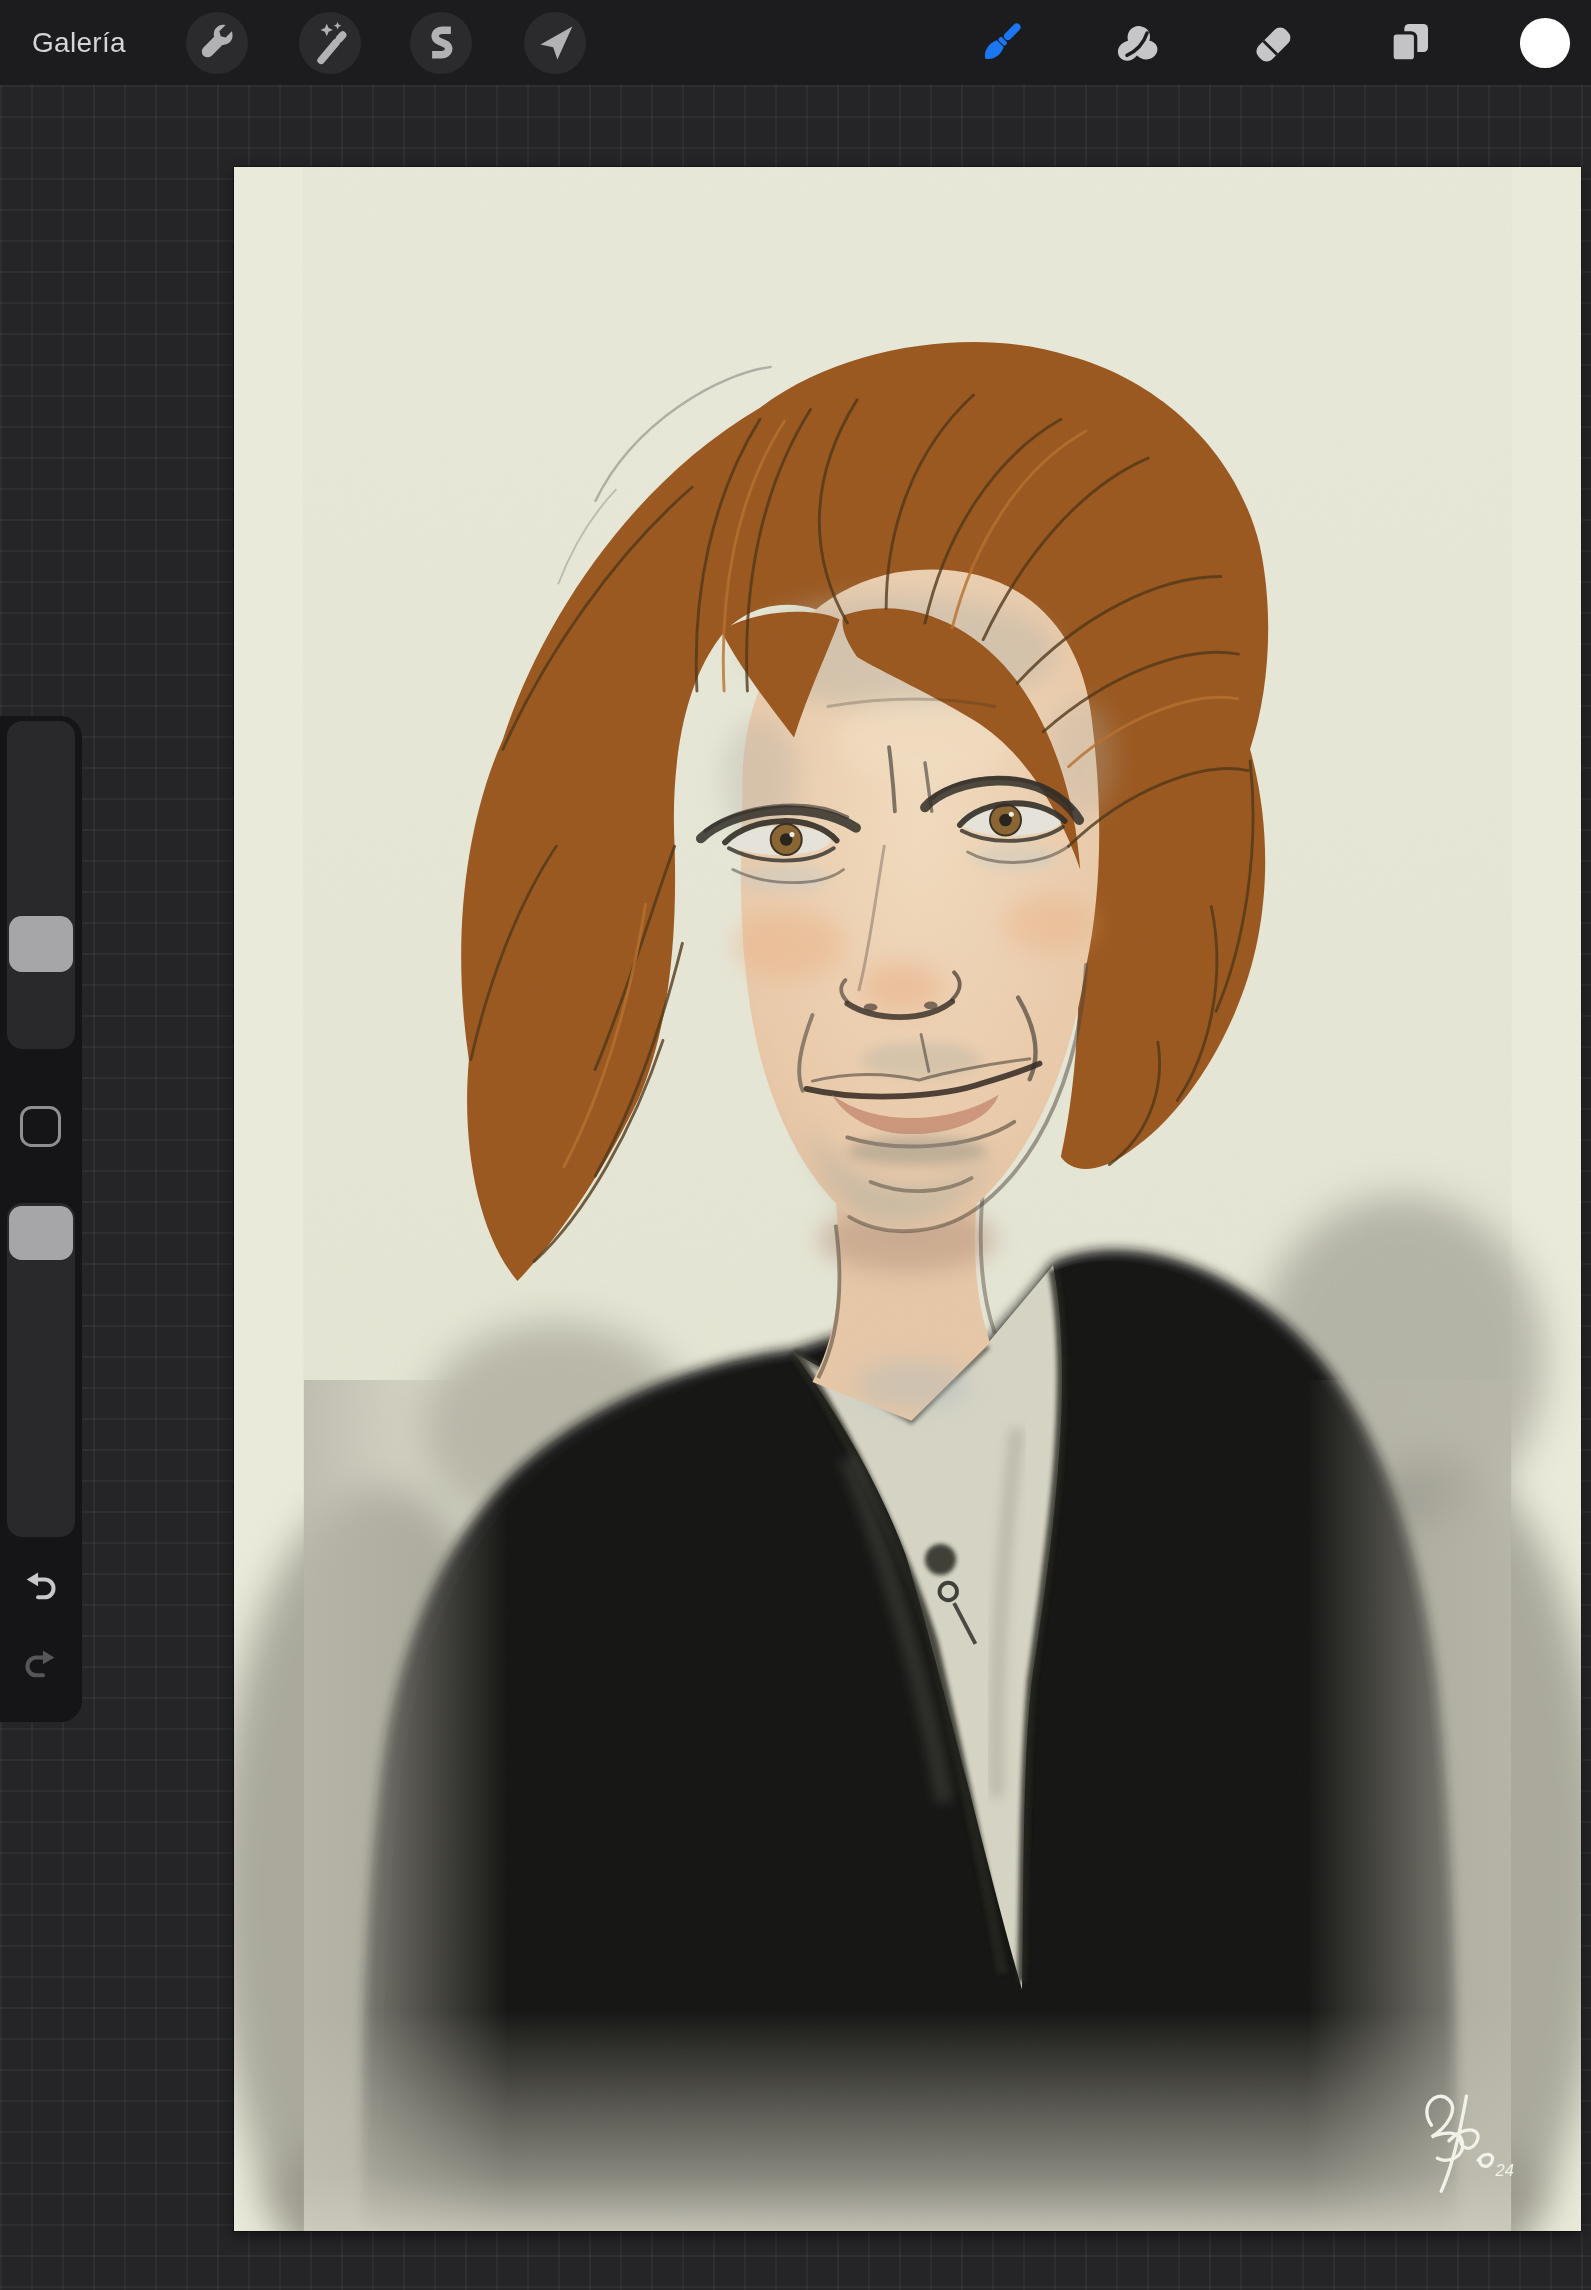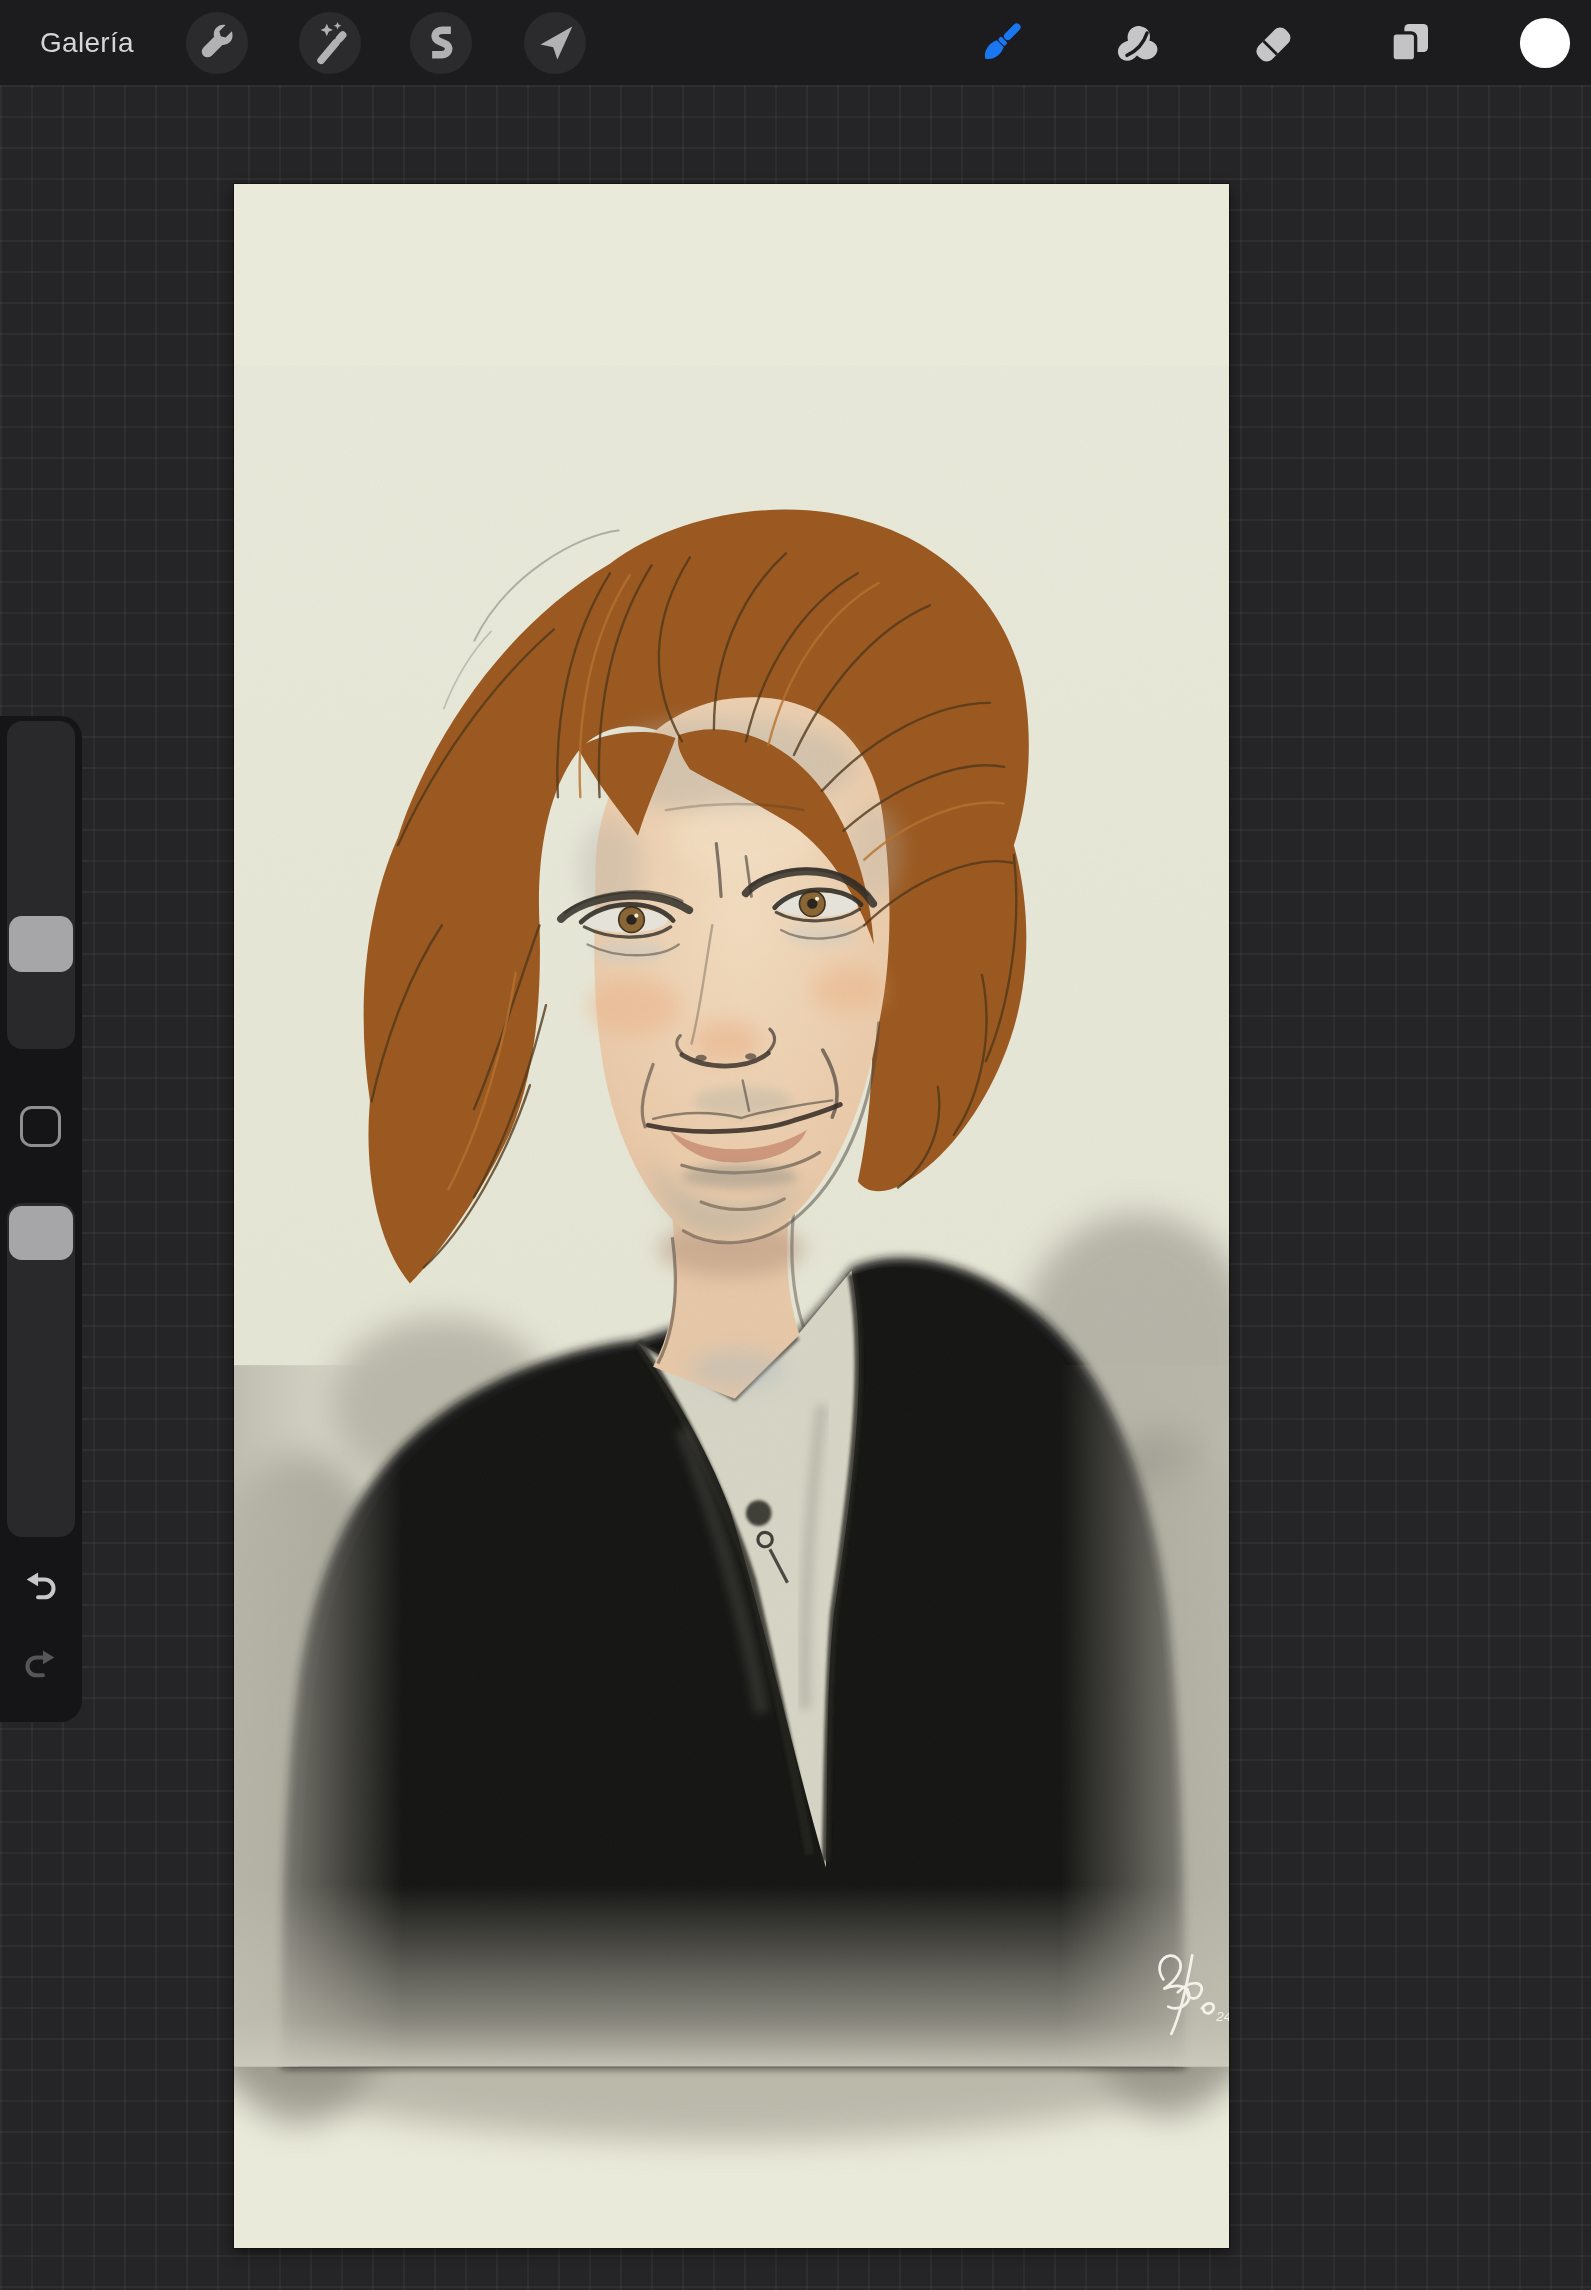--- a/index.html
+++ b/index.html
@@ -6,40 +6,40 @@
   *{box-sizing:border-box;font-family:"Liberation Sans",sans-serif;}
   .screen{position:relative;width:1591px;height:2290px;overflow:hidden;
     background-color:#252527;
     background-image:
       linear-gradient(rgba(255,255,255,.045) 1.9px, transparent 1.9px),
       linear-gradient(90deg, rgba(255,255,255,.045) 1.9px, transparent 1.9px);
     background-size:31px 31px;background-position:0 85px;}
   
   .topbar{position:absolute;left:0;top:0;width:1591px;height:85px;background:#1c1c1e;z-index:30;}
   .gallery{position:absolute;left:32px;top:0;height:85px;line-height:85px;
-    font-size:28px;color:#d5d5d7;letter-spacing:0.3px;cursor:default;margin-left:8px;}
+    font-size:28px;color:#d5d5d7;letter-spacing:0.3px;cursor:default;}
   .circbtn{position:absolute;top:11.6px;width:62px;height:62px;border-radius:50%;
     background:#2b2b2d;display:flex;align-items:center;justify-content:center;}
   .toolbtn{position:absolute;top:15.5px;width:54px;height:54px;display:flex;align-items:center;justify-content:center;}
   
   .sidebar{position:absolute;left:0;top:716px;width:82px;height:1006px;background:#151517;
     border-radius:0 21.3px 21.3px 0;z-index:25;}
   .track{position:absolute;left:6.8px;width:68px;background:#29292b;border-radius:15.5px;}
   .track.size{top:4.9px;height:328px;}
   .track.opacity{top:487px;height:334px;}
   .handle{position:absolute;left:1.9px;width:64px;height:56px;background:#a6a6a8;border-radius:12.6px;}
   .handle.size{top:195px;}
   .handle.opacity{top:2.9px;height:54px;}
   .modifybtn{position:absolute;left:20.4px;top:390px;width:41px;height:41px;border:3.9px solid #8f8f91;
     border-radius:11.6px;background:transparent;}
   .histbtn{position:absolute;left:19.4px;width:43px;height:43px;display:flex;align-items:center;justify-content:center;}
   .histbtn.undo{top:846px;}
   .histbtn.redo{top:924px;}
   
-  .canvas{position:absolute;left:234px;top:184px;width:995px;height:2064px;background:#eaeada;
+  .canvas{position:absolute;left:234px;top:167px;width:1347px;height:2064px;background:#eaeada;
     box-shadow:0 0 0 1px rgba(0,0,0,.35), 0 4.9px 13.6px rgba(0,0,0,.5);z-index:10;}
   .canvas svg{display:block;width:100%;height:100%;}
 </style>
 </head>
 <body>
 
 <div class="screen">
 
   <header class="topbar">
     <div class="gallery">Galería</div>

